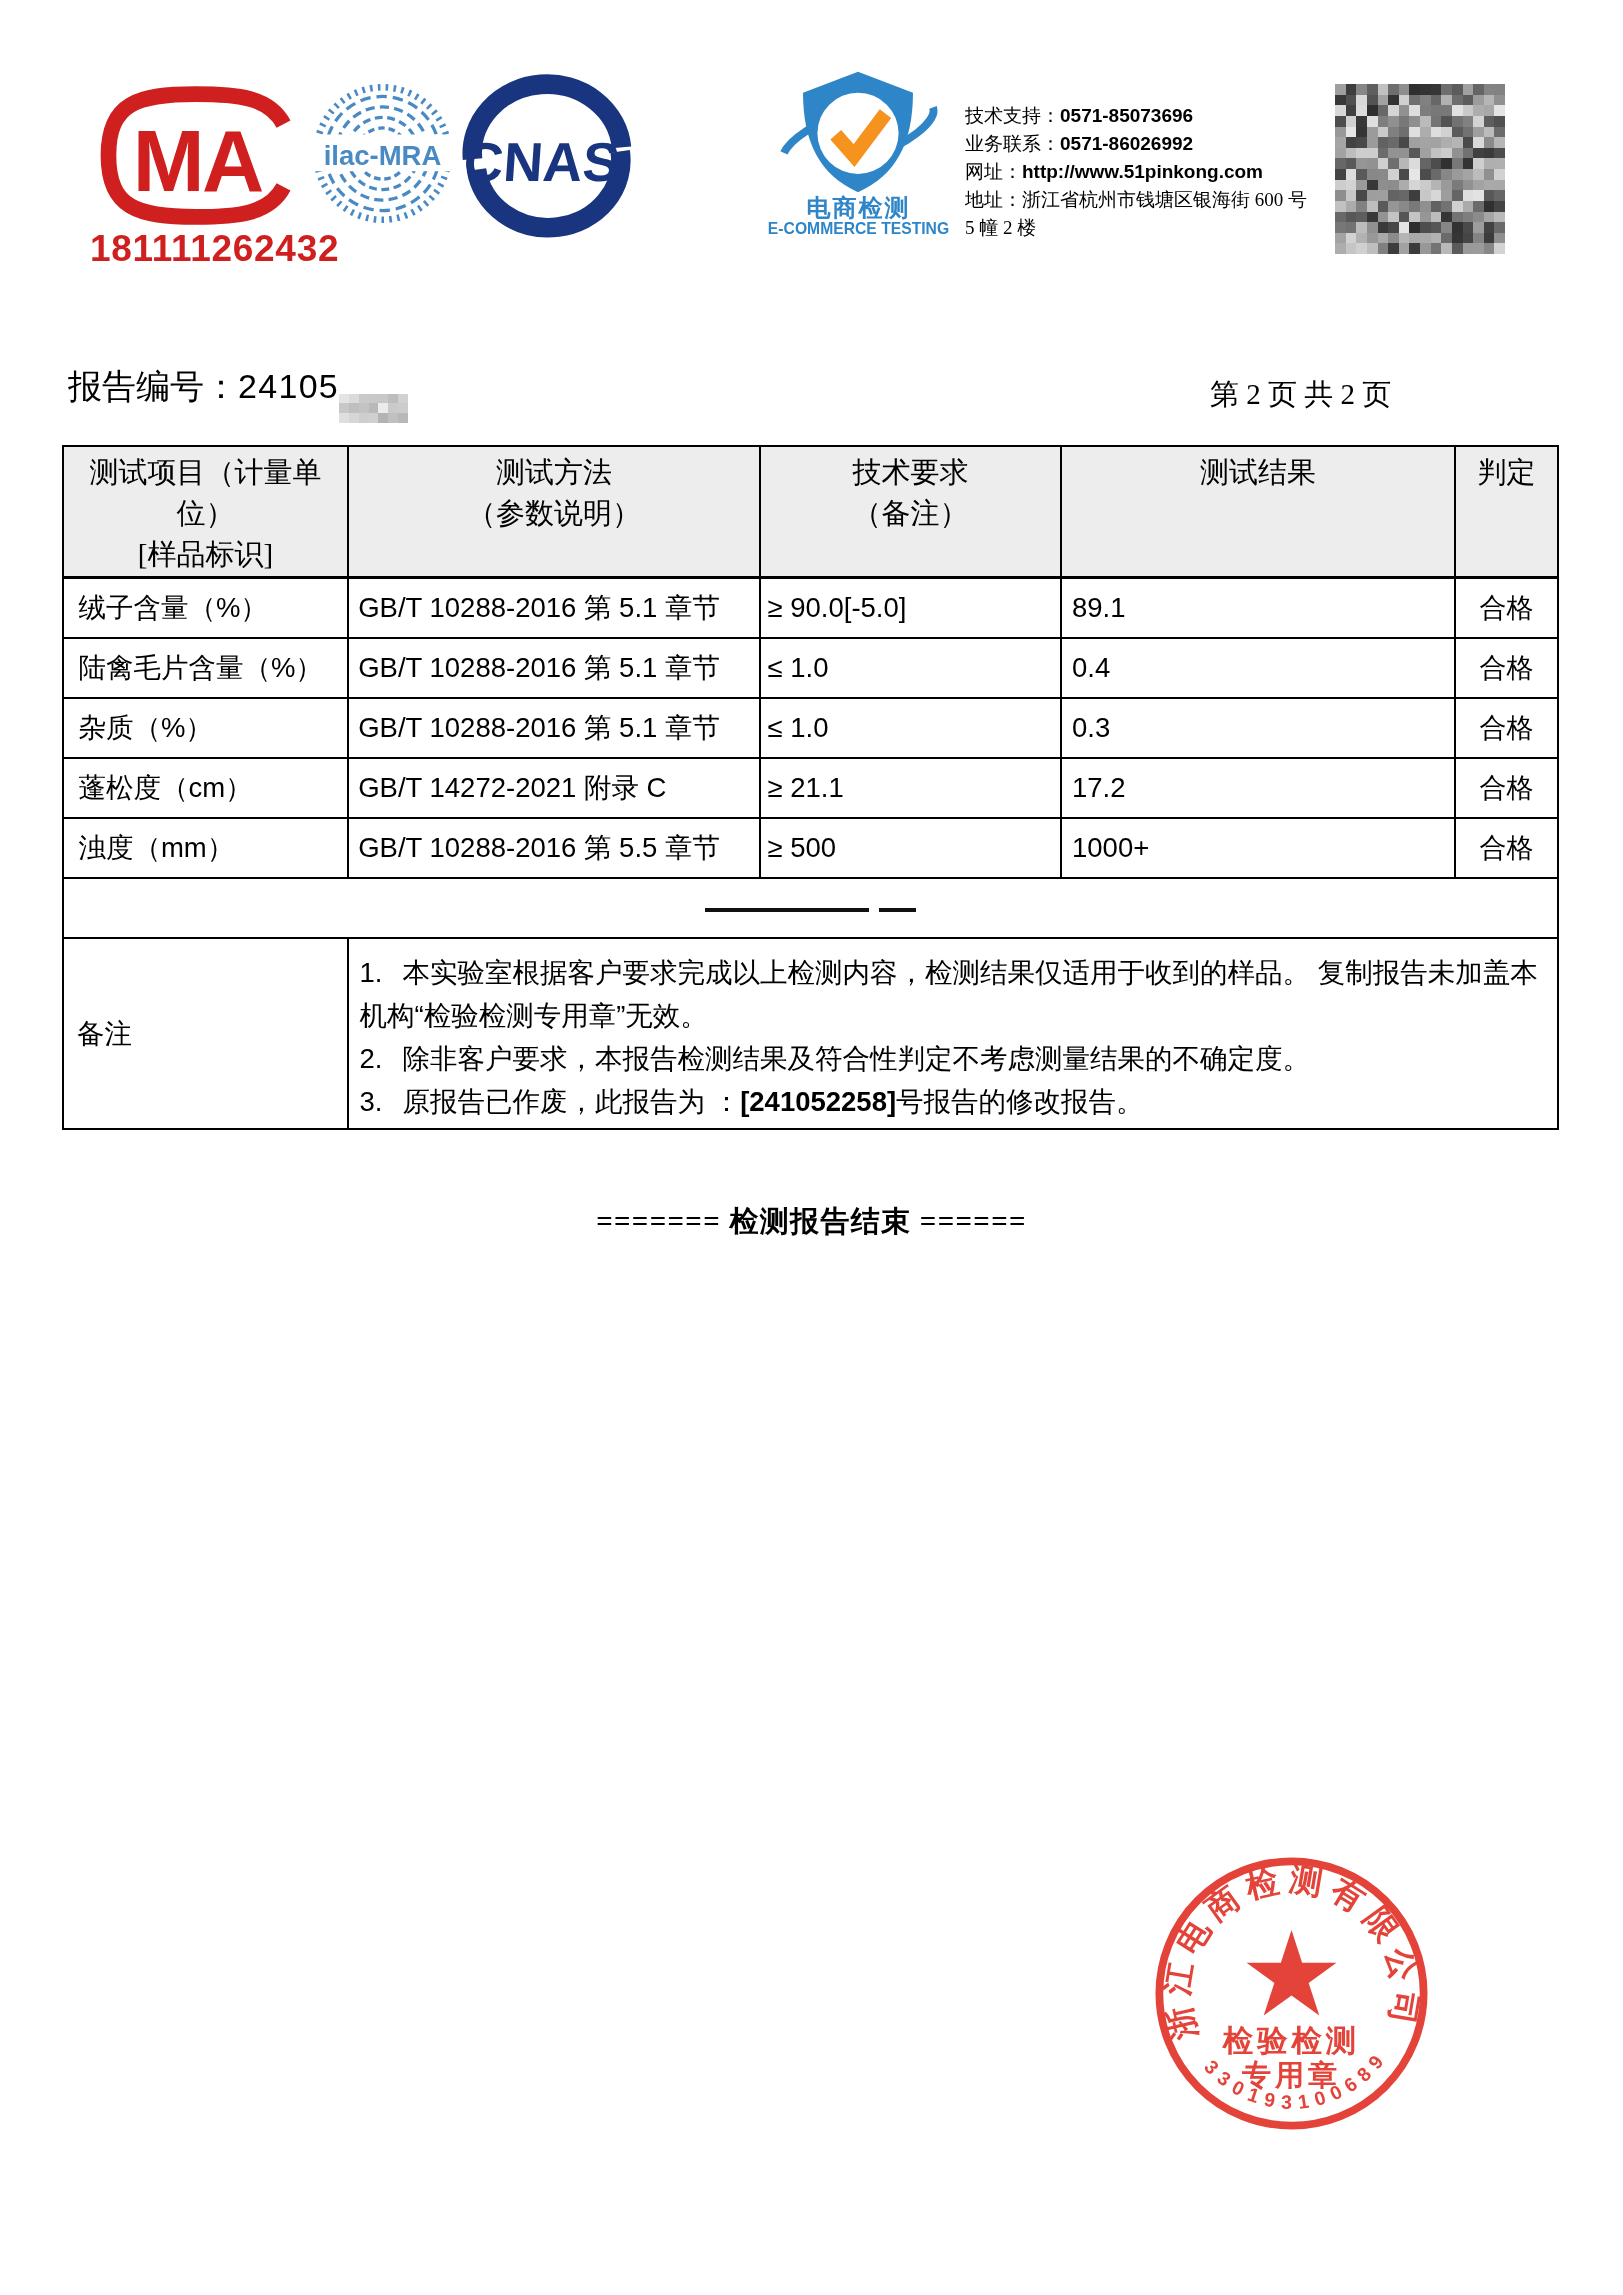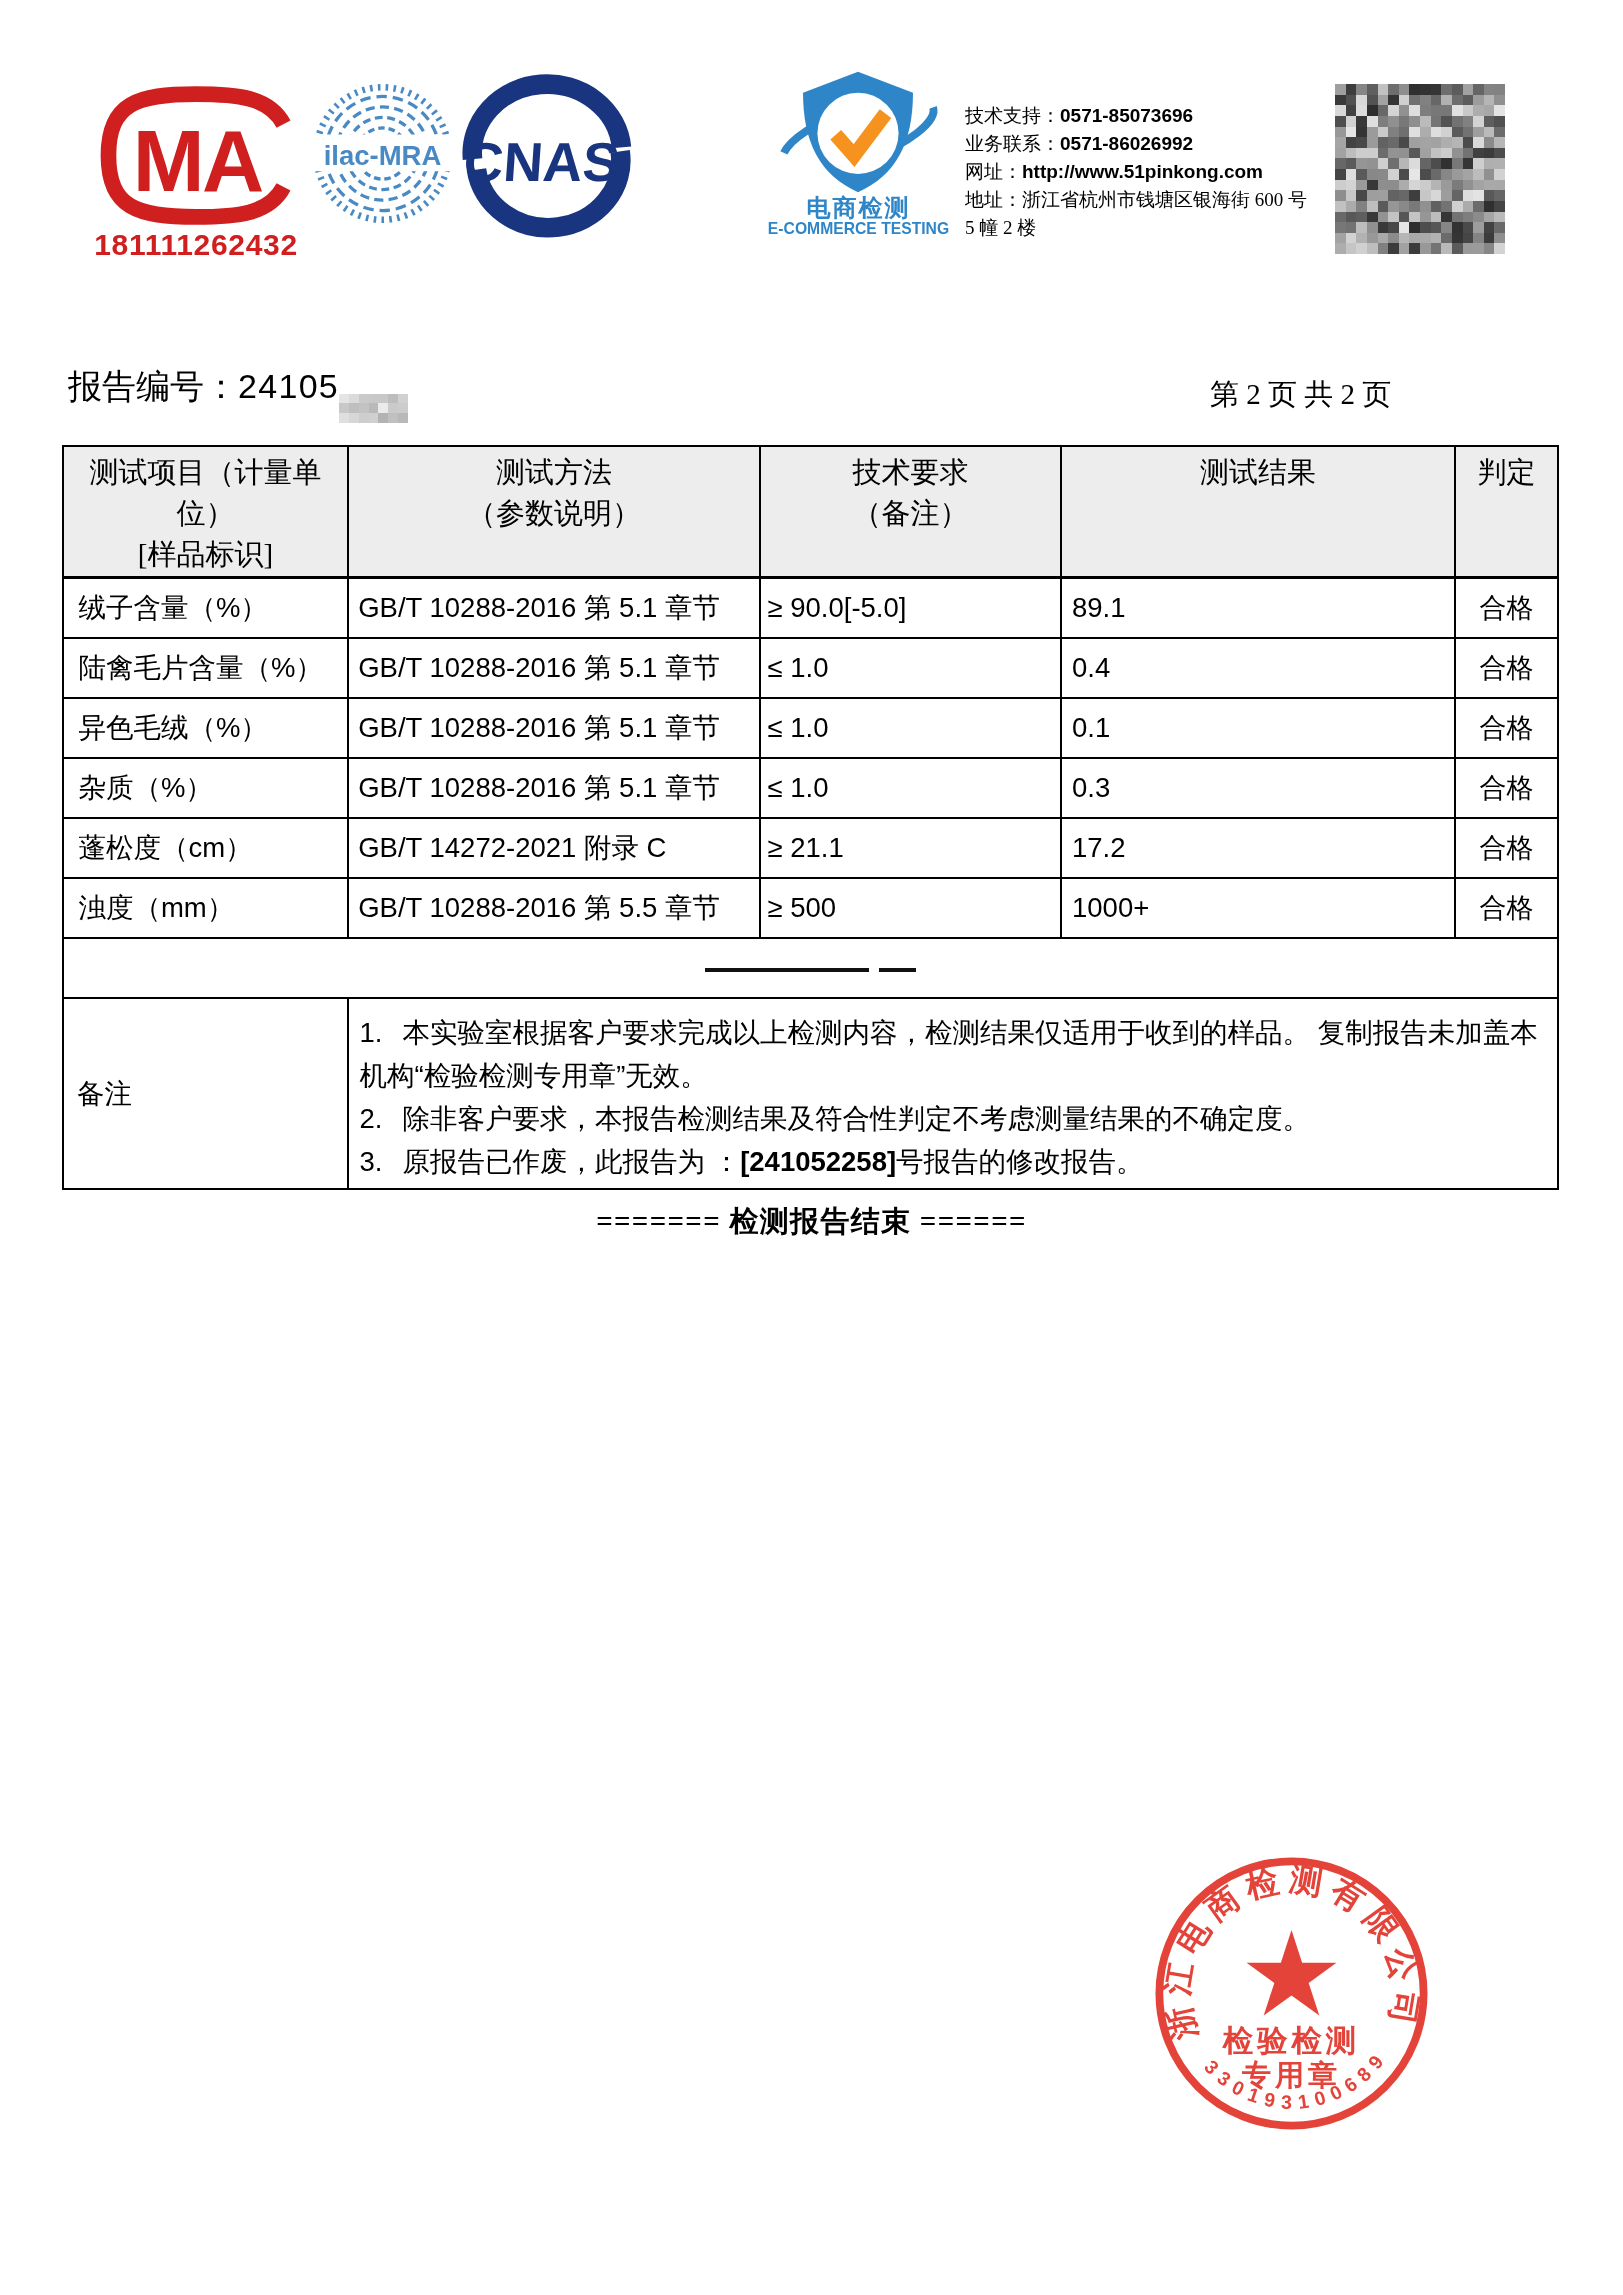--- a/index.html
+++ b/index.html
@@ -3,21 +3,21 @@
 <meta charset="utf-8">
 <style>
   html,body{margin:0;padding:0;background:#888;}
   .page{position:relative;width:1623px;height:2295px;background:#ffffff;overflow:hidden;
         font-family:"Liberation Sans",sans-serif;color:#000;}
   .abs{position:absolute;}
   svg{overflow:visible;display:block;}
 
   
   .cma-number{left:90px;top:228px;width:212px;text-align:center;font-weight:bold;
-              font-size:30px;letter-spacing:0.7px;color:#cf1f1f;}
+              font-size:37px;letter-spacing:0.7px;color:#cf1f1f;}
   .accred-block{left:665px;top:93px;font-family:"Liberation Serif",serif;
                 font-size:20px;line-height:26px;color:#1a1a1a;}
   .ecom-cn{left:788px;top:192px;width:141px;text-align:center;font-weight:bold;
            font-size:24px;letter-spacing:2px;color:#2e86c8;}
   .ecom-en{left:767px;top:220px;width:183px;text-align:center;font-weight:bold;
            font-size:15.7px;color:#2e86c8;}
   .contact-block{left:965px;top:102px;width:366px;font-size:19px;line-height:28px;}
   .contact-line .c-label{font-family:"Liberation Serif",serif;}
   .contact-line .c-value.bold{font-weight:bold;}
   .contact-line .c-value.plain{font-family:"Liberation Serif",serif;}
@@ -447,27 +447,20 @@
           <td class="c4">合格</td>
         </tr>
         <tr>
           <td class="c0">陆禽毛片含量（%）</td>
           <td class="c1">GB/T 10288-2016 第 5.1 章节</td>
           <td class="c2">≤ 1.0</td>
           <td class="c3">0.4</td>
           <td class="c4">合格</td>
         </tr>
         <tr>
-          <td class="c0">异色毛绒（%）</td>
-          <td class="c1">GB/T 10288-2016 第 5.1 章节</td>
-          <td class="c2">≤ 1.0</td>
-          <td class="c3">0.1</td>
-          <td class="c4">合格</td>
-        </tr>
-        <tr>
           <td class="c0">杂质（%）</td>
           <td class="c1">GB/T 10288-2016 第 5.1 章节</td>
           <td class="c2">≤ 1.0</td>
           <td class="c3">0.3</td>
           <td class="c4">合格</td>
         </tr>
         <tr>
           <td class="c0">蓬松度（cm）</td>
           <td class="c1">GB/T 14272-2021 附录 C</td>
           <td class="c2">≥ 21.1</td>

